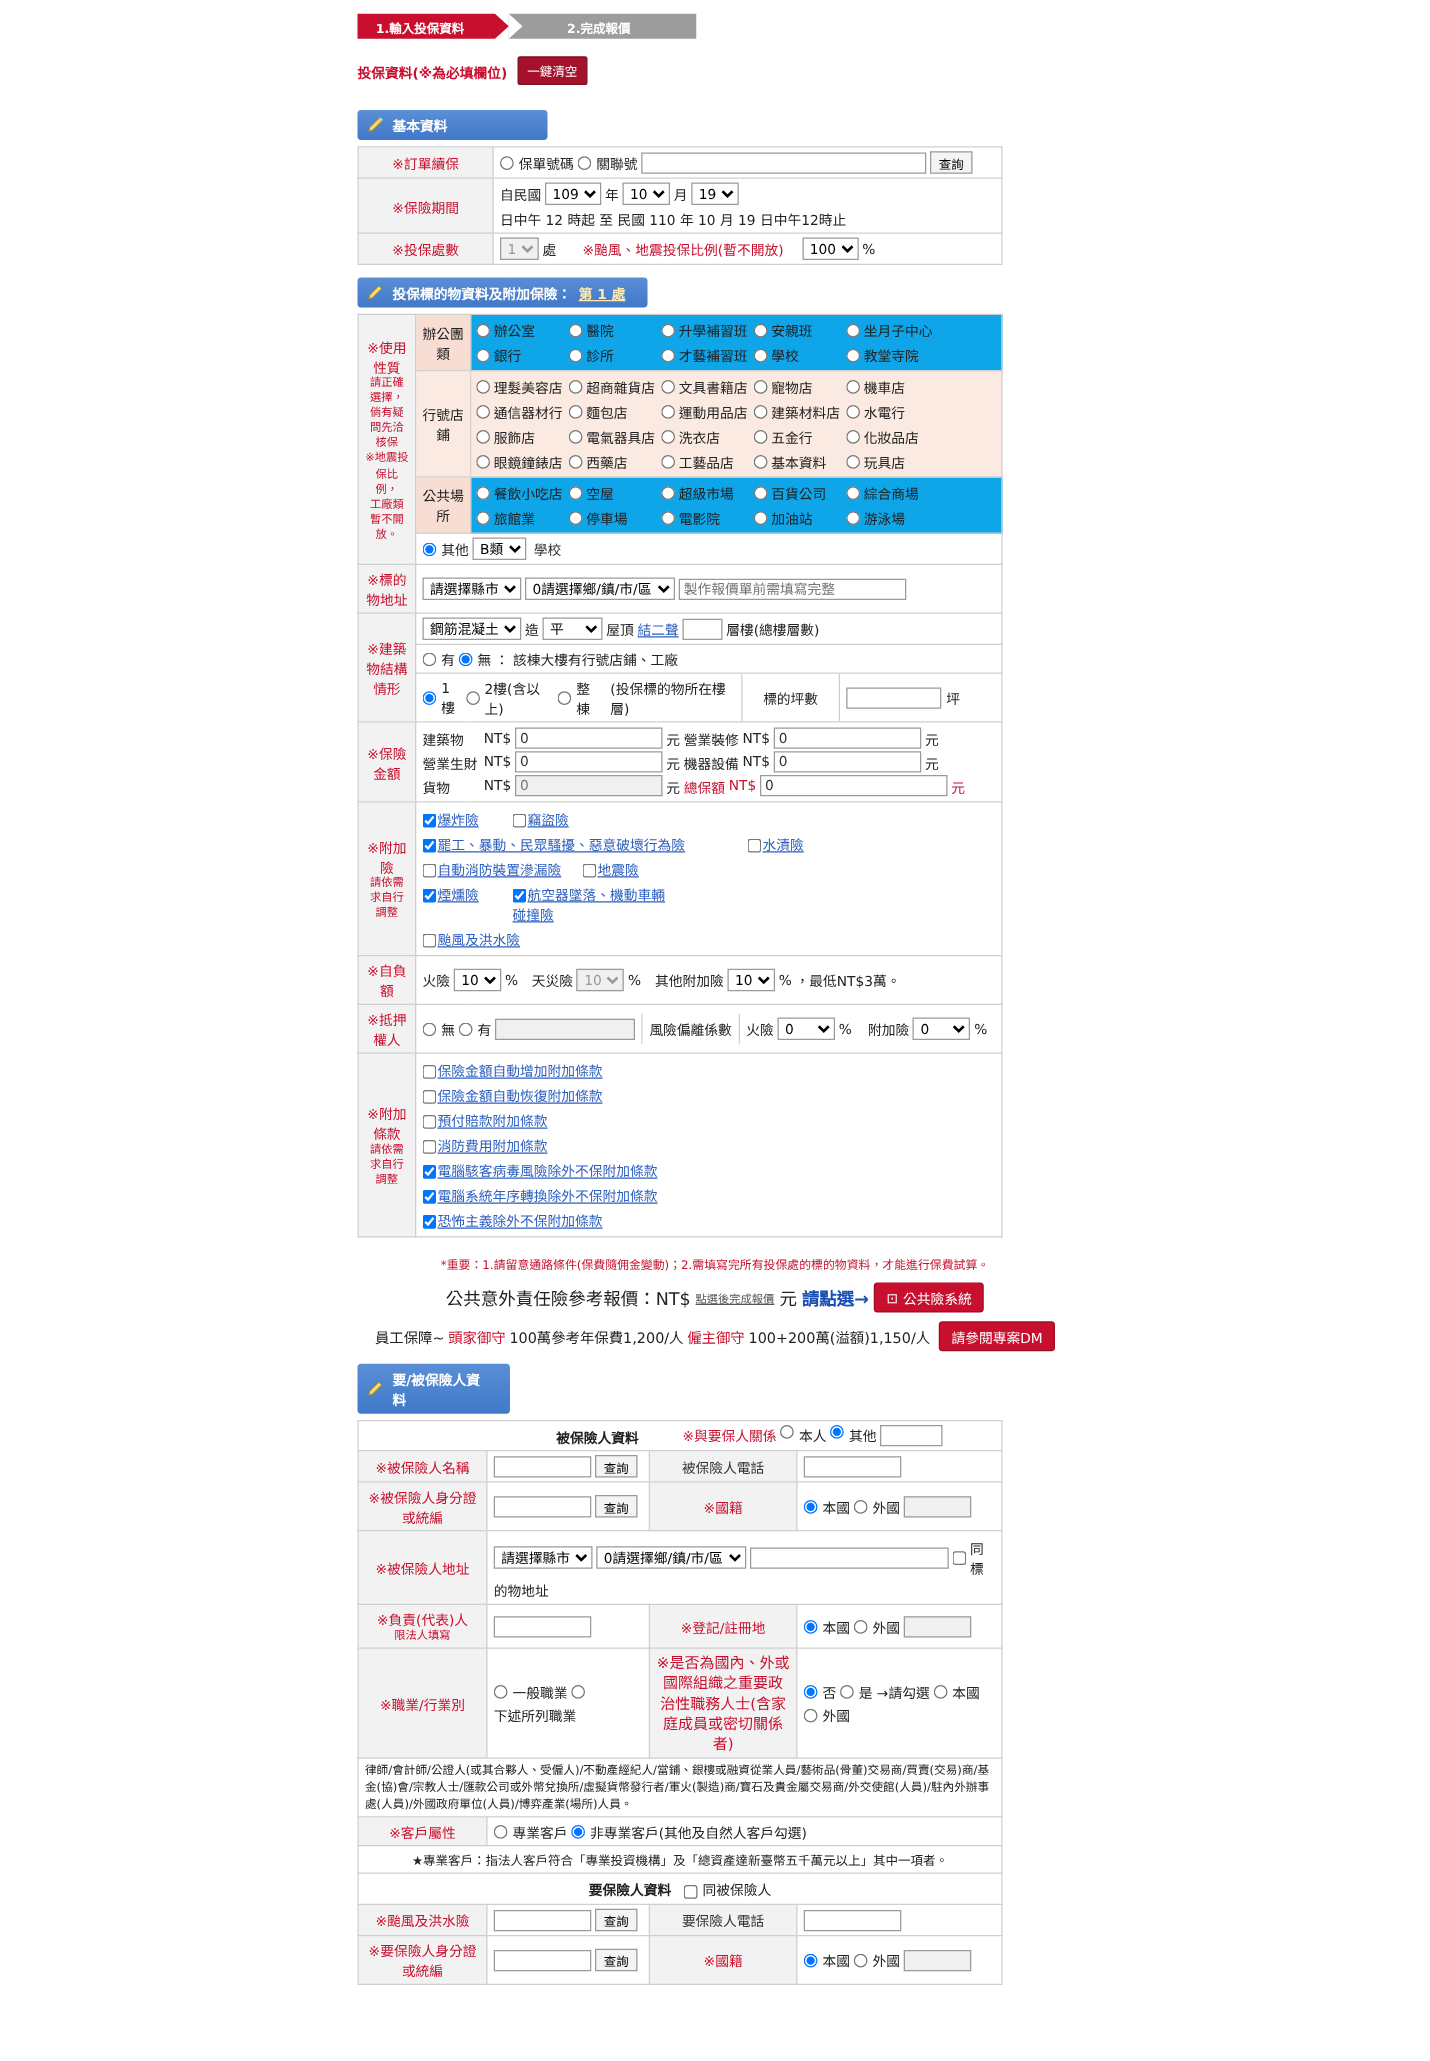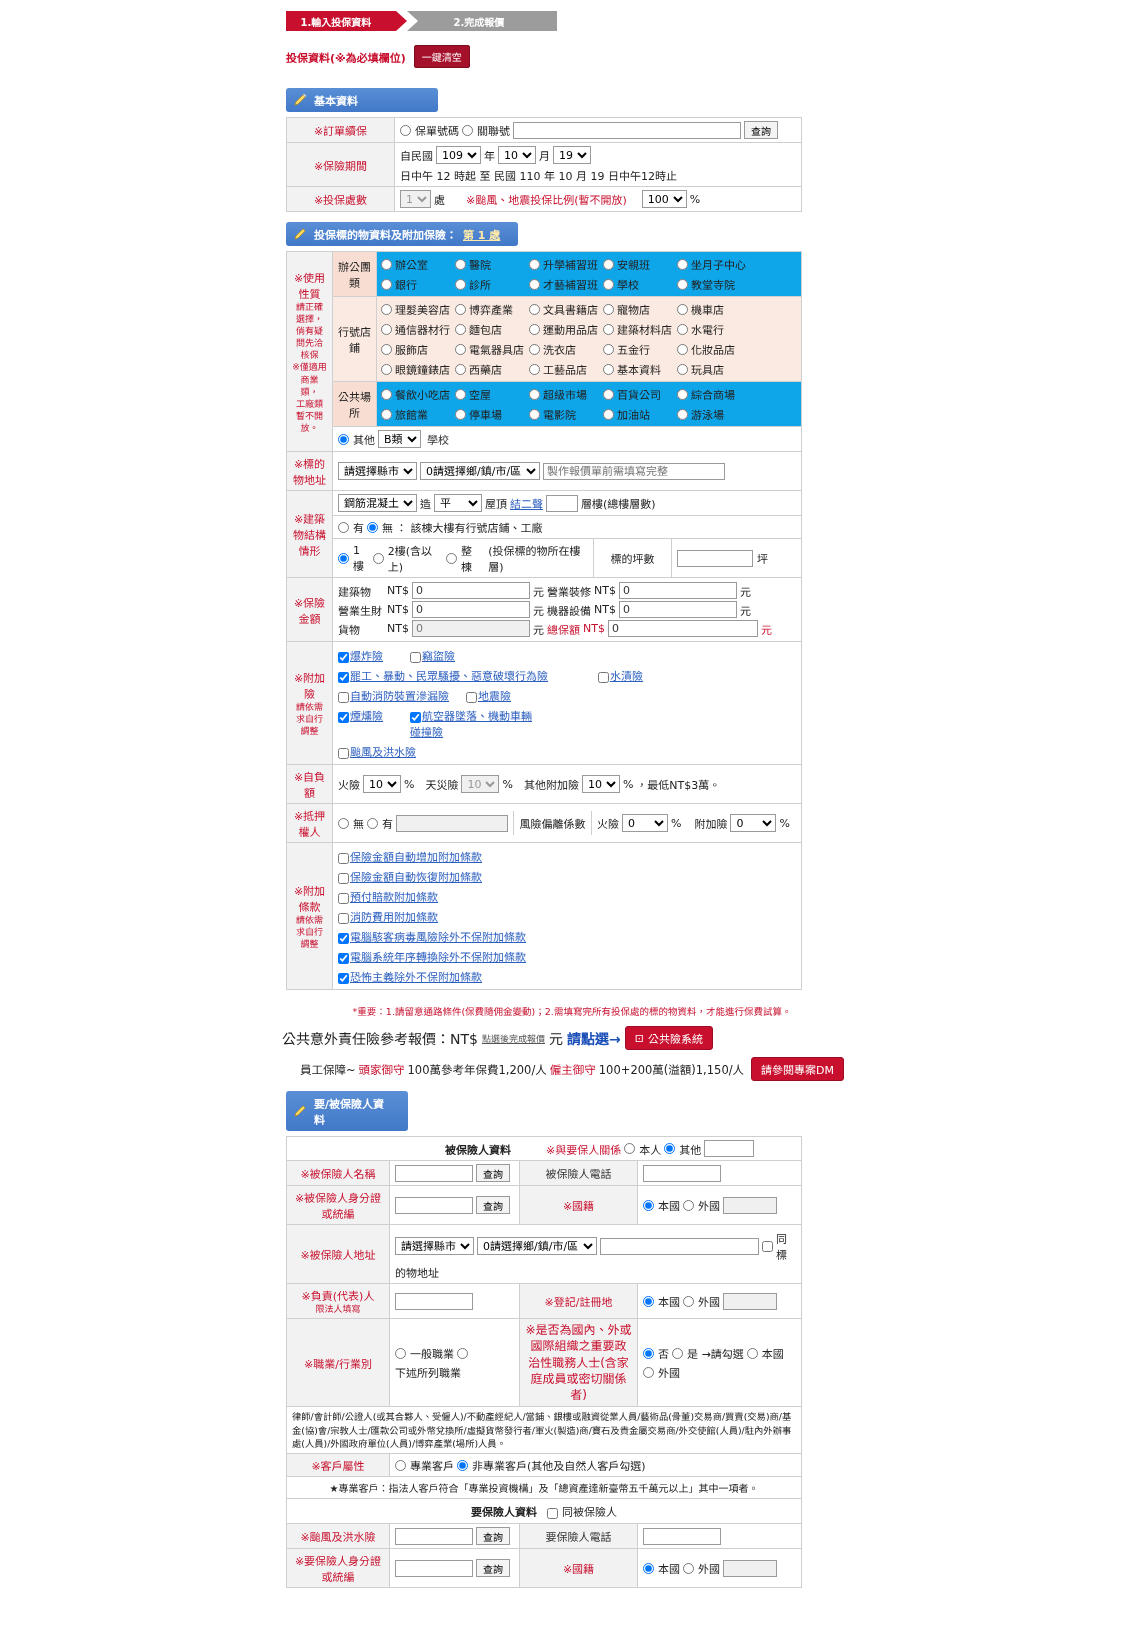--- a/index.html
+++ b/index.html
@@ -118,21 +118,21 @@
   
   .premium { text-align:center; margin-top:14px; }
   .prem-row1 { display:flex; align-items:center; justify-content:center; gap:8px; font-size:11px;}
   .prem-row1 .big { font-size:15px; font-weight:bold; }
   .btn-big {
     background:#c8102e; color:#fff; border:1px solid #9e0c23;
     font-size:12px; padding:4px 14px; border-radius:3px; cursor:pointer;
     display:inline-flex; align-items:center; gap:5px; font-family:inherit;
   }
   .warn { color:#c8102e; font-size:9.5px; margin-top:6px; }
-  .pubrow { margin-top:8px; font-size:14px; display:flex; align-items:center; justify-content:flex-start; gap:4px;}
+  .pubrow { margin-top:8px; font-size:14px; display:flex; align-items:center; justify-content:center; gap:4px;}
   .pubrow .small-u { font-size:9px; text-decoration:underline; color:#555;}
   .pubrow .blue { color:#1b4fb8; font-weight:bold; }
   .btn-sm-red {
     background:#c8102e; color:#fff; border:1px solid #9e0c23; font-size:11px;
     padding:3px 9px; border-radius:3px; cursor:pointer; display:inline-flex;
     gap:4px; align-items:center; font-family:inherit;
   }
   .emprow { margin-top:7px; font-size:11.5px; display:flex; align-items:center; justify-content:center; gap:3px;}
   .emprow .rd { color:#c8102e; }
   .tc { text-align:center; }
@@ -229,21 +229,21 @@
     </div>
 
     <table class="form">
 
       <tbody>
           <tr>
         <td class="lbl" rowspan="4" style="vertical-align:middle">
           <span class="req">※使用性質</span>
           <span class="note">請正確選擇，</span>
           <span class="note">倘有疑問先洽核保</span>
-          <span class="note">※僅適用商業類，</span>
+          <span class="note">※地震投保比例，</span>
           <span class="note">工廠類暫不開放。</span>
         </td>
         <td class="catlbl">辦公團類</td>
         <td class="peach" style="padding:2px 4px">
           <div class="radgrid">
             <div class="cell">
                   <input type="radio" name="usage" style="">
                   <span>辦公室</span>
                 </div>
             <div class="cell">
@@ -288,21 +288,21 @@
       <tr>
         <td class="catlbl2">行號店鋪</td>
         <td class="peach2" style="padding:2px 4px">
           <div class="radgrid">
             <div class="cell">
                   <input type="radio" name="usage" style="">
                   <span>理髮美容店</span>
                 </div>
             <div class="cell">
                   <input type="radio" name="usage" style="">
-                  <span>博弈產業</span>
+                  <span>超商雜貨店</span>
                 </div>
             <div class="cell">
                   <input type="radio" name="usage" style="">
                   <span>文具書籍店</span>
                 </div>
             <div class="cell">
                   <input type="radio" name="usage" style="">
                   <span>寵物店</span>
                 </div>
             <div class="cell">
@@ -637,21 +637,21 @@
       </span>
       <span>要/被保險人資料</span>
     </div>
 
     <table class="form">
       <tbody>
           <tr>
         <td colspan="4" style="padding:0">
           <div style="display:flex;align-items:center;">
             <div style="flex:1;text-align:right;padding-right:30px;font-weight:bold">被保險人資料</div>
-            <div style="display:flex;align-items:center;gap:3px;padding:3px 5px;width:260px;">
+            <div style="display:flex;gap:3px;padding:3px 5px;width:260px;">
               <span class="req">※與要保人關係</span>
               <input type="radio" name="rel" style="">
               <span>本人</span>
               <input type="radio" name="rel" checked="" style="">
               <span>其他</span>
               <input type="text" style="width: 50px;" value="">
             </div>
           </div>
         </td>
       </tr>

